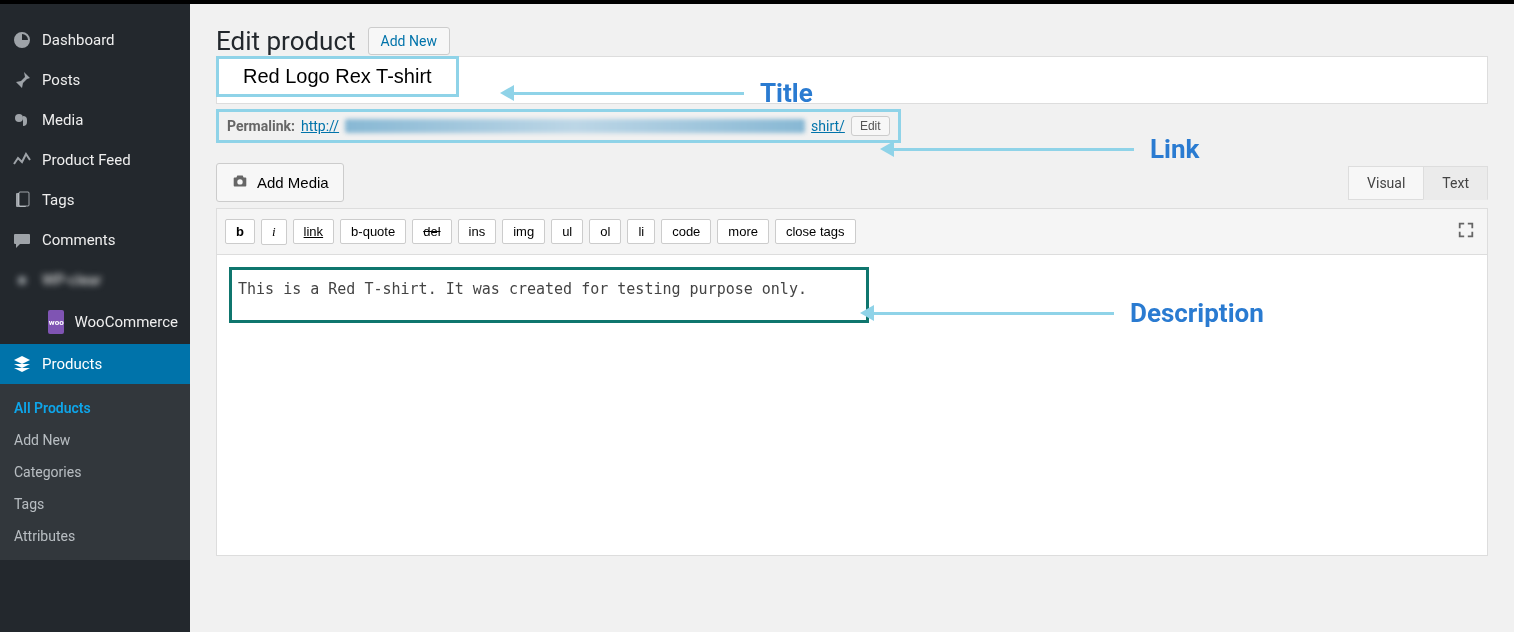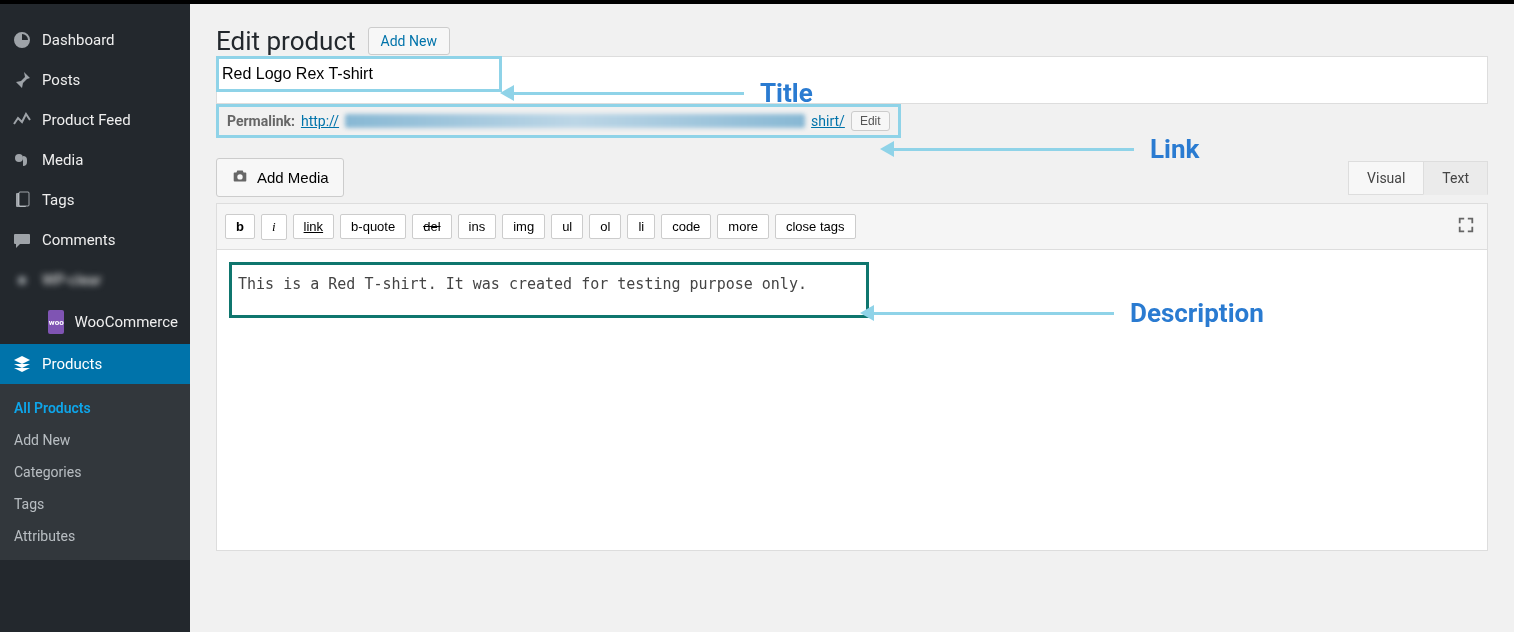--- a/index.html
+++ b/index.html
@@ -101,24 +101,24 @@
   font-size: 12px;
   padding: 2px 8px;
   color:#555;
 }
 .title-wrap { position: relative; margin-bottom: 12px; }
 .title-box-hi {
   border: 3px solid #8fd3e8;
   display:inline-block;
 }
 .title-input {
-  font-size: 16px;
-  padding: 6px 3px;
+  font-size: 20px;
+  padding: 6px 24px;
   border: none;
-  width: 280px;
+  width: 237px;
   background:#fff;
 }
 .title-bg {
   position:absolute; top:0; left:0; right:0; height: 48px;
   background:#fff; border:1px solid #ddd; z-index:-1;
 }
 .permalink-wrap {
   border: 3px solid #8fd3e8;
   padding: 4px 8px;
   display:inline-flex; align-items:center; gap:6px;
@@ -222,34 +222,34 @@
     <div class="sidebar-item">
       <span class="icon">
         <svg width="20" height="20" viewBox="0 0 20 20" fill="currentColor">
             <path d="M12 2l6 6-3 1-4 4-1 5-3-3-5 5 5-5-3-3 5-1 4-4z"></path>
           </svg>
       </span>
       <span>Posts</span>
     </div>
     <div class="sidebar-item">
       <span class="icon">
+        <svg width="20" height="20" viewBox="0 0 20 20" fill="currentColor">
+            <circle cx="7" cy="8" r="4"></circle>
+            <path d="M11 6a4 4 0 014 4v2a4 4 0 01-4 4"></path>
+          </svg>
+      </span>
+      <span>Media</span>
+    </div>
+    <div class="sidebar-item">
+      <span class="icon">
         <svg width="20" height="20" viewBox="0 0 20 20" fill="none" stroke="currentColor" stroke-width="2">
             <polyline points="2,14 6,8 10,12 14,4 18,10"></polyline>
           </svg>
       </span>
       <span>Product Feed</span>
-    </div>
-    <div class="sidebar-item">
-      <span class="icon">
-        <svg width="20" height="20" viewBox="0 0 20 20" fill="currentColor">
-            <circle cx="7" cy="8" r="4"></circle>
-            <path d="M11 6a4 4 0 014 4v2a4 4 0 01-4 4"></path>
-          </svg>
-      </span>
-      <span>Media</span>
     </div>
     <div class="sidebar-item">
       <span class="icon">
         <svg width="20" height="20" viewBox="0 0 20 20" fill="currentColor">
             <rect x="4" y="3" width="10" height="14" rx="1"></rect>
             <rect x="7" y="2" width="10" height="14" rx="1" fill="#23282d"></rect>
             <rect x="7" y="2" width="10" height="14" rx="1" fill="none" stroke="currentColor"></rect>
           </svg>
       </span>
       <span>Tags</span>

